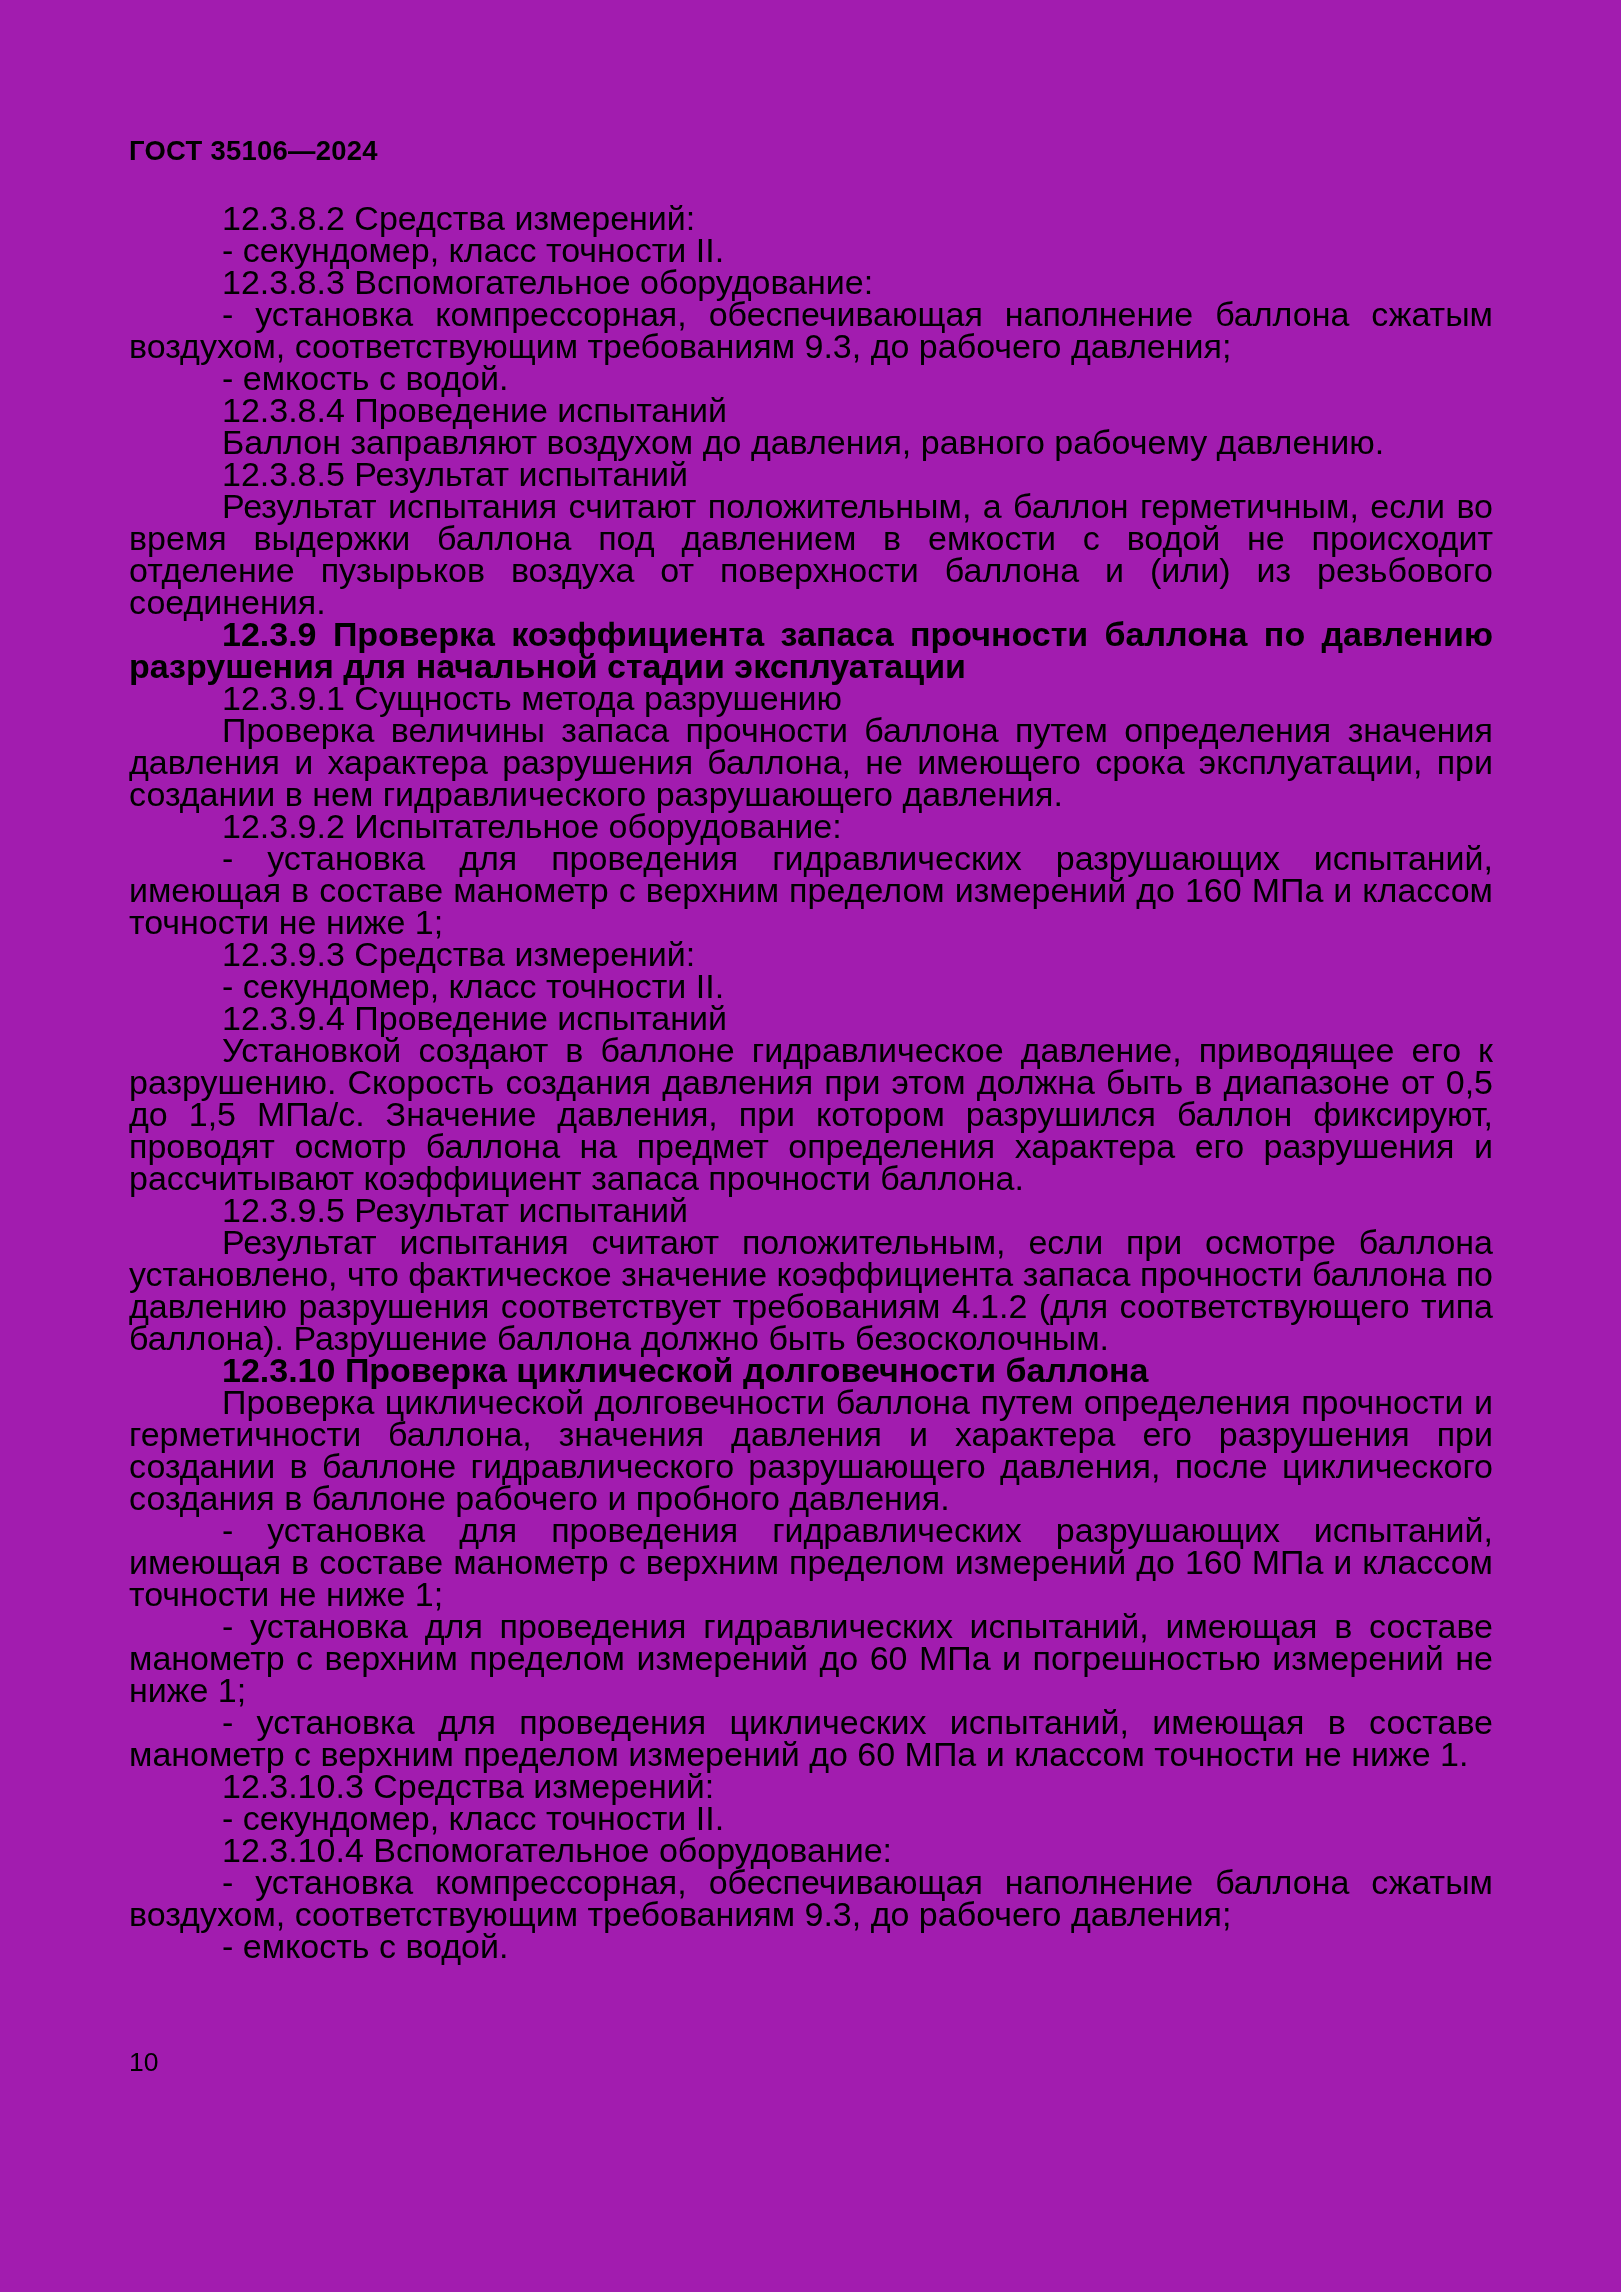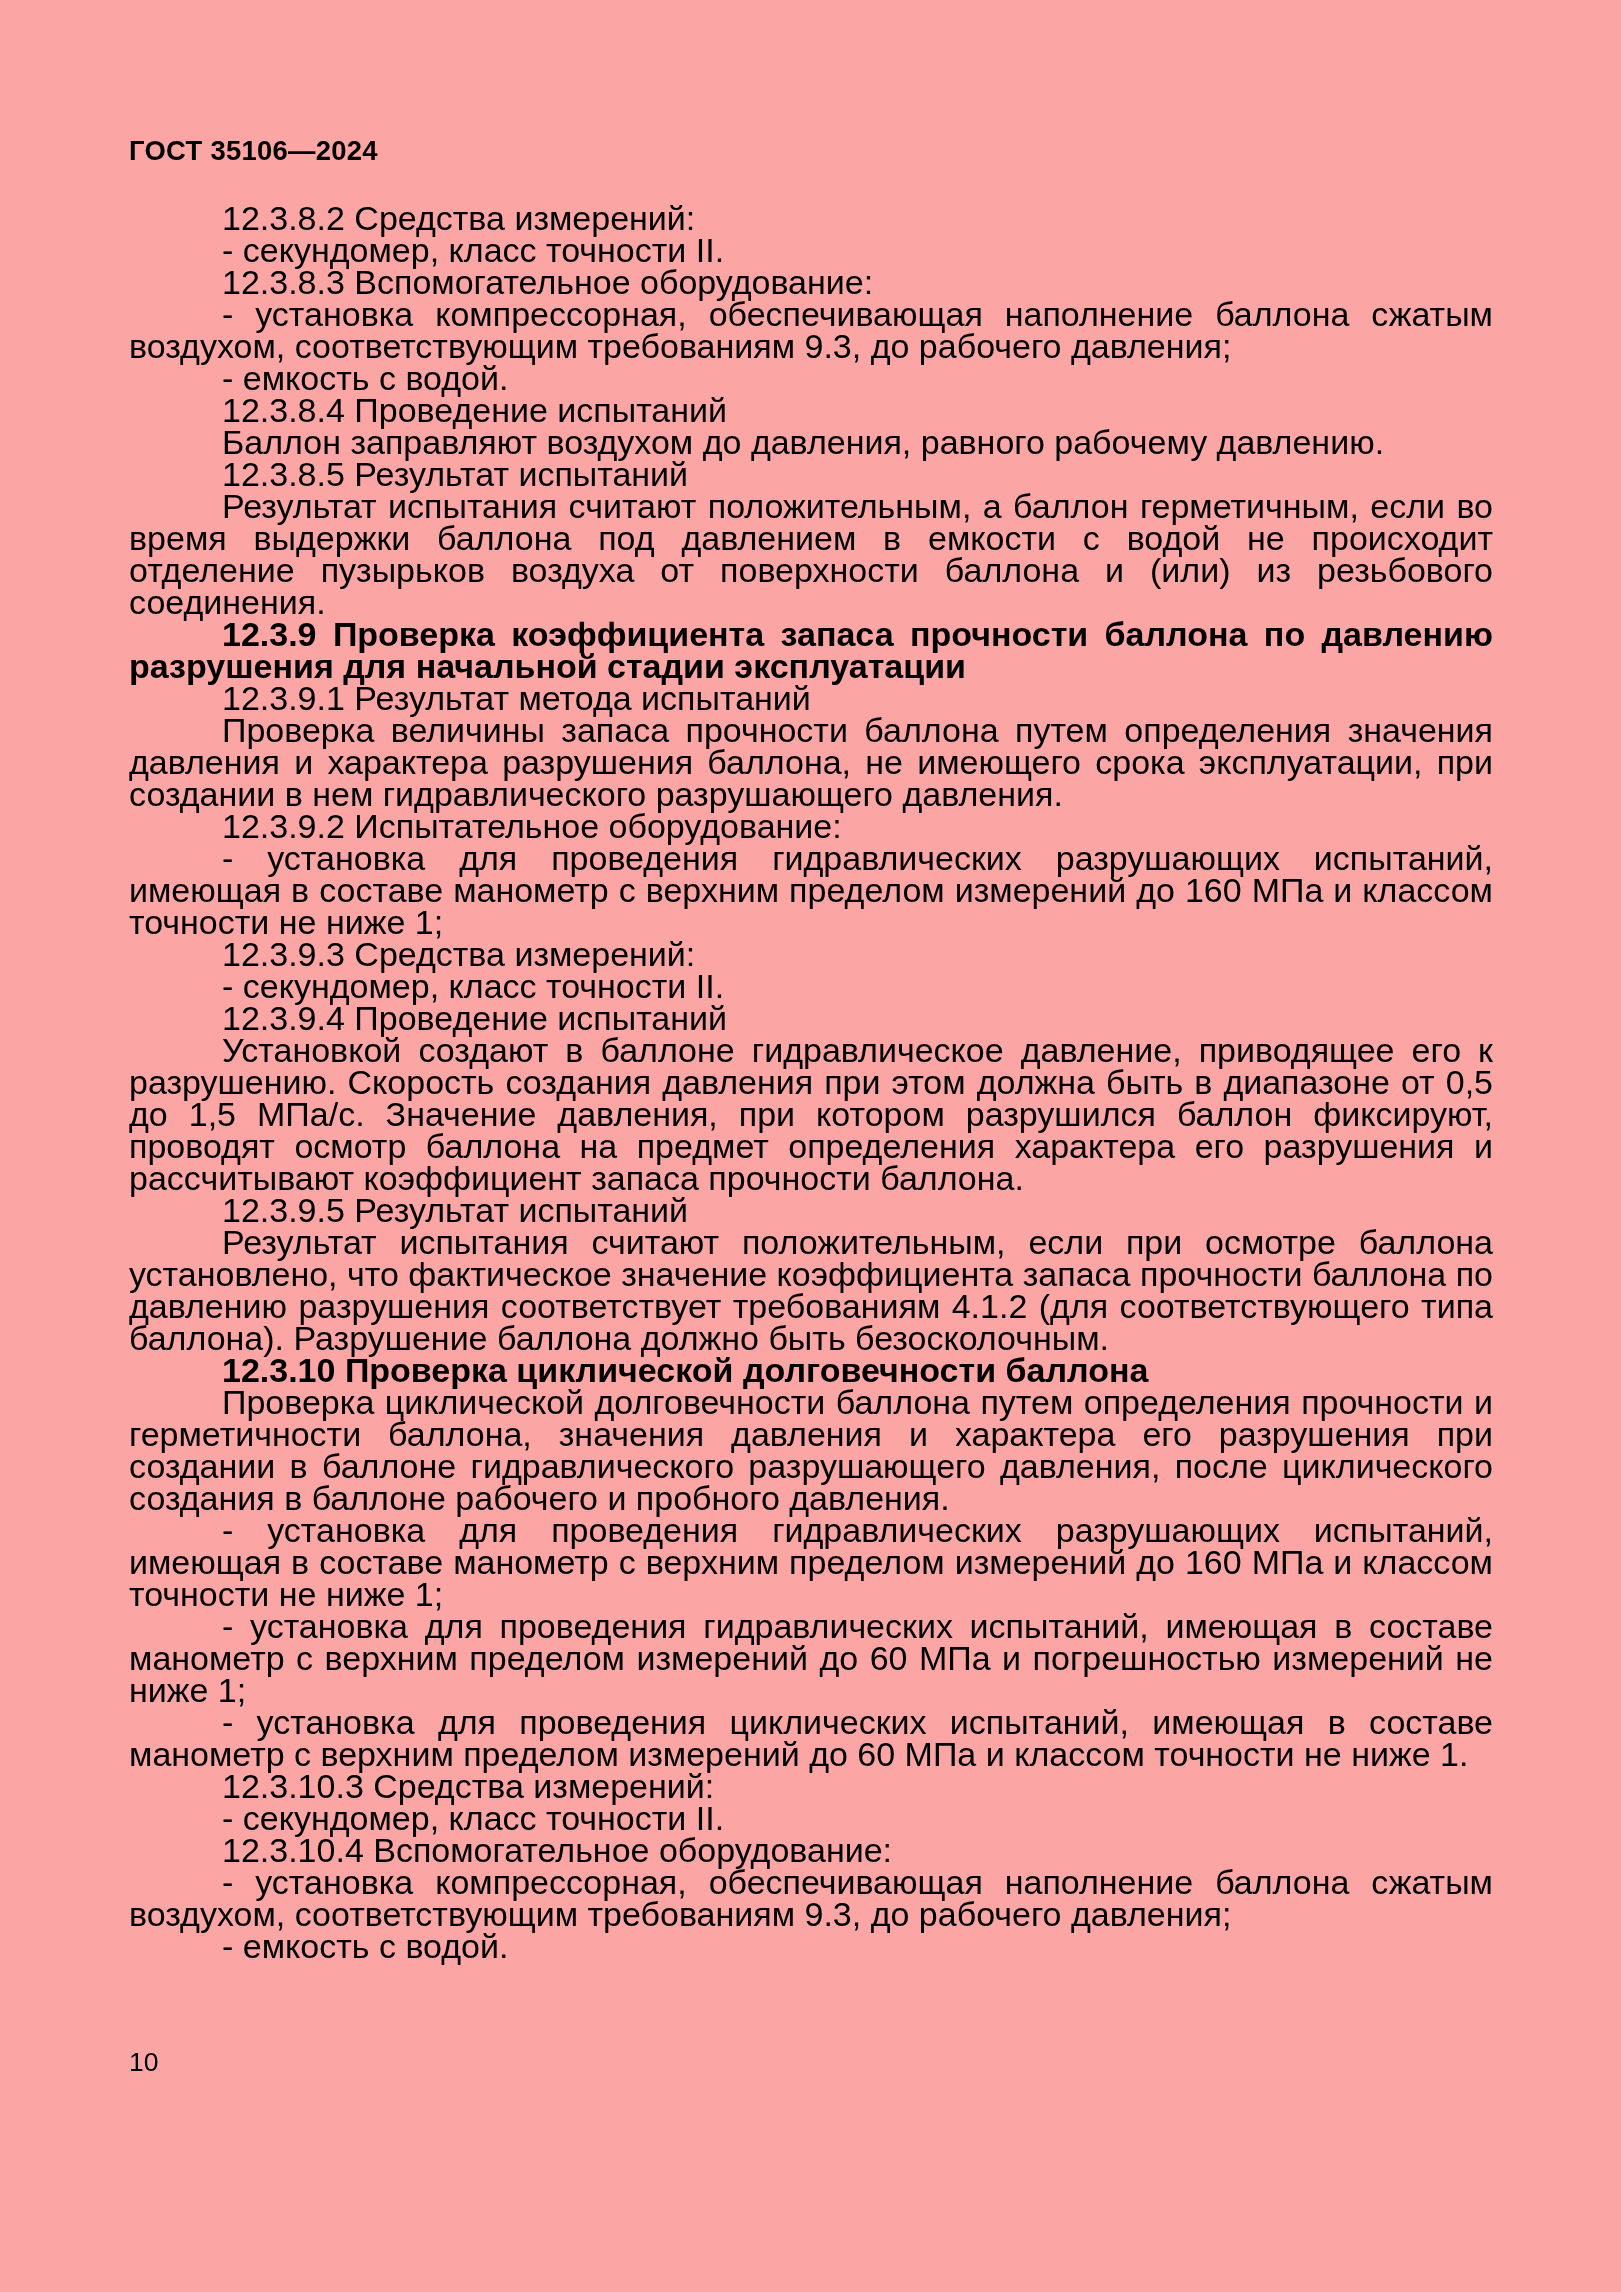--- a/index.html
+++ b/index.html
@@ -4,21 +4,21 @@
 <style>
   html, body {
     margin: 0;
     padding: 0;
     background: #ffffff;
   }
   .page {
     position: relative;
     width: 1621px;
     height: 2293px;
-    background: #fca5a5;
+    background: #a21caf;
     color: #000000;
     font-family: "Liberation Sans", sans-serif;
     overflow: hidden;
     box-sizing: border-box;
   }
   .header {
     position: absolute;
     top: 135px;
     left: 129px;
     font-size: 27.4px;
@@ -58,21 +58,21 @@
       <p class="para">12.3.8.2 Средства измерений:</p>
       <p class="para">- секундомер, класс точности II.</p>
       <p class="para">12.3.8.3 Вспомогательное оборудование:</p>
       <p class="para">- установка компрессорная, обеспечивающая наполнение баллона сжатым воздухом, соответствующим требованиям 9.3, до рабочего давления;</p>
       <p class="para">- емкость с водой.</p>
       <p class="para">12.3.8.4 Проведение испытаний</p>
       <p class="para">Баллон заправляют воздухом до давления, равного рабочему давлению.</p>
       <p class="para">12.3.8.5 Результат испытаний</p>
       <p class="para">Результат испытания считают положительным, а баллон герметичным, если во время выдержки баллона под давлением в емкости с водой не происходит отделение пузырьков воздуха от поверхности баллона и (или) из резьбового соединения.</p>
       <p class="para bold">12.3.9 Проверка коэффициента запаса прочности баллона по давлению разрушения для начальной стадии эксплуатации</p>
-      <p class="para">12.3.9.1 Результат метода испытаний</p>
+      <p class="para">12.3.9.1 Сущность метода разрушению</p>
       <p class="para">Проверка величины запаса прочности баллона путем определения значения давления и характера разрушения баллона, не имеющего срока эксплуатации, при создании в нем гидравлического разрушающего давления.</p>
       <p class="para">12.3.9.2 Испытательное оборудование:</p>
       <p class="para">- установка для проведения гидравлических разрушающих испытаний, имеющая в составе манометр с верхним пределом измерений до 160 МПа и классом точности не ниже 1;</p>
       <p class="para">12.3.9.3 Средства измерений:</p>
       <p class="para">- секундомер, класс точности II.</p>
       <p class="para">12.3.9.4 Проведение испытаний</p>
       <p class="para">Установкой создают в баллоне гидравлическое давление, приводящее его к разрушению. Скорость создания давления при этом должна быть в диапазоне от 0,5 до 1,5 МПа/с. Значение давления, при котором разрушился баллон фиксируют, проводят осмотр баллона на предмет определения характера его разрушения и рассчитывают коэффициент запаса прочности баллона.</p>
       <p class="para">12.3.9.5 Результат испытаний</p>
       <p class="para">Результат испытания считают положительным, если при осмотре баллона установлено, что фактическое значение коэффициента запаса прочности баллона по давлению разрушения соответствует требованиям 4.1.2 (для соответствующего типа баллона). Разрушение баллона должно быть безосколочным.</p>
       <p class="para bold">12.3.10 Проверка циклической долговечности баллона</p>

